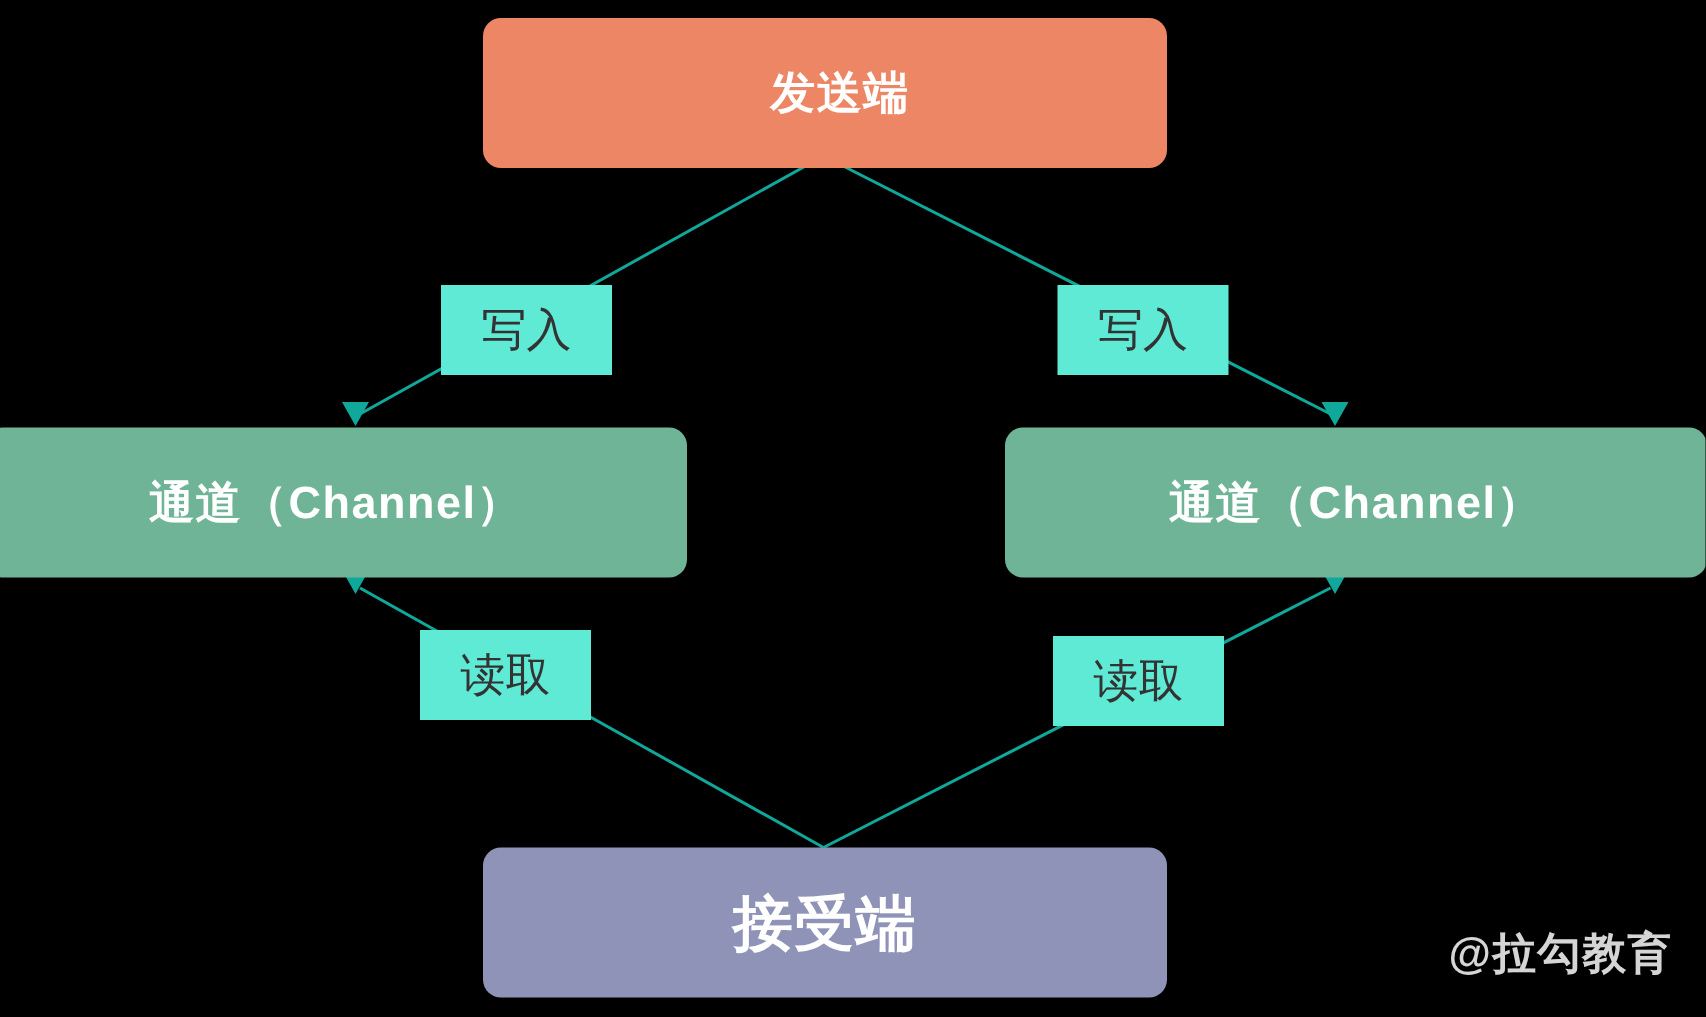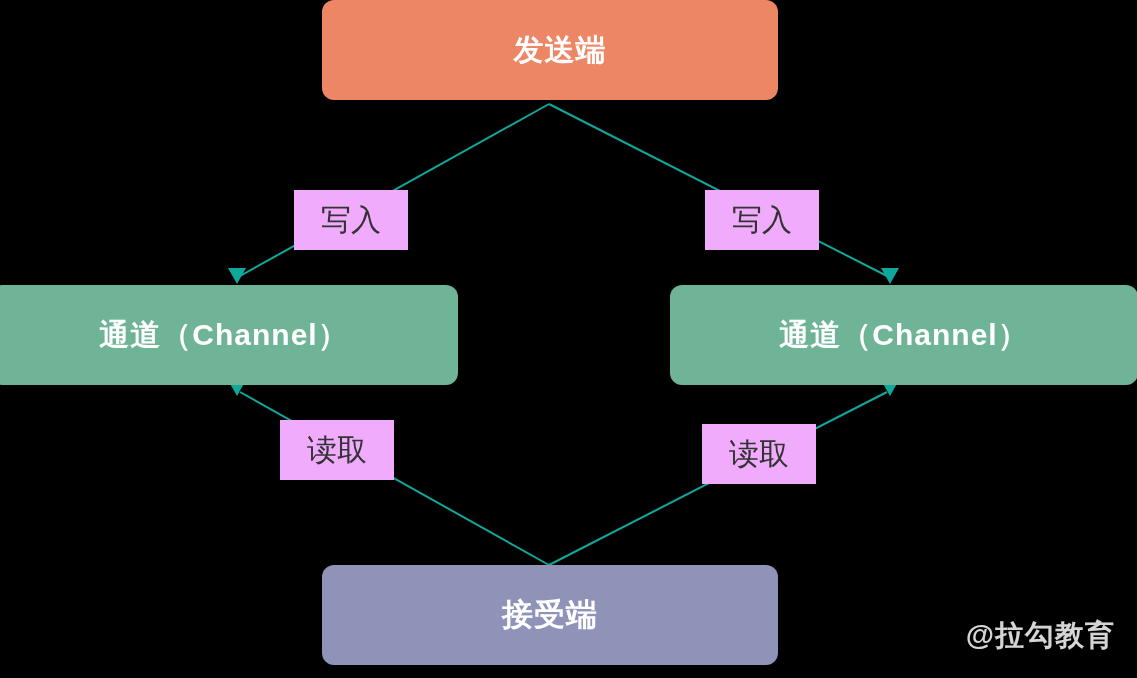--- a/index.html
+++ b/index.html
@@ -36,54 +36,54 @@
     justify-content: center;
     border-radius: 12px;
     color: #ffffff;
     font-weight: bold;
     letter-spacing: 1px;
     z-index: 2;
     box-sizing: border-box;
   }
   .node-sender {
     left: 322px;
-    top: 0;
+    top: 12px;
     width: 456px;
     height: 100px;
     background: #ED8664;
     font-size: 30px;
     padding-left: 20px;
   }
   .node-receiver {
     left: 322px;
     top: 565px;
     width: 456px;
     height: 100px;
     background: #8F93B8;
-    font-size: 31px;
+    font-size: 40px;
   }
   .node-channel {
     top: 285px;
     width: 468px;
     height: 100px;
     background: #6FB496;
     font-size: 30px;
   }
   .node-channel-left {
     left: -10px;
   }
   .node-channel-right {
     left: 670px;
   }
   .edge-label {
     position: absolute;
     display: flex;
     align-items: center;
     justify-content: center;
-    background: #f0abfc;
+    background: #5eead4;
     color: #333333;
     font-size: 30px;
     font-weight: normal;
     z-index: 3;
     box-sizing: border-box;
   }
   .label-write-left {
     left: 294px;
     top: 190px;
     width: 114px;

